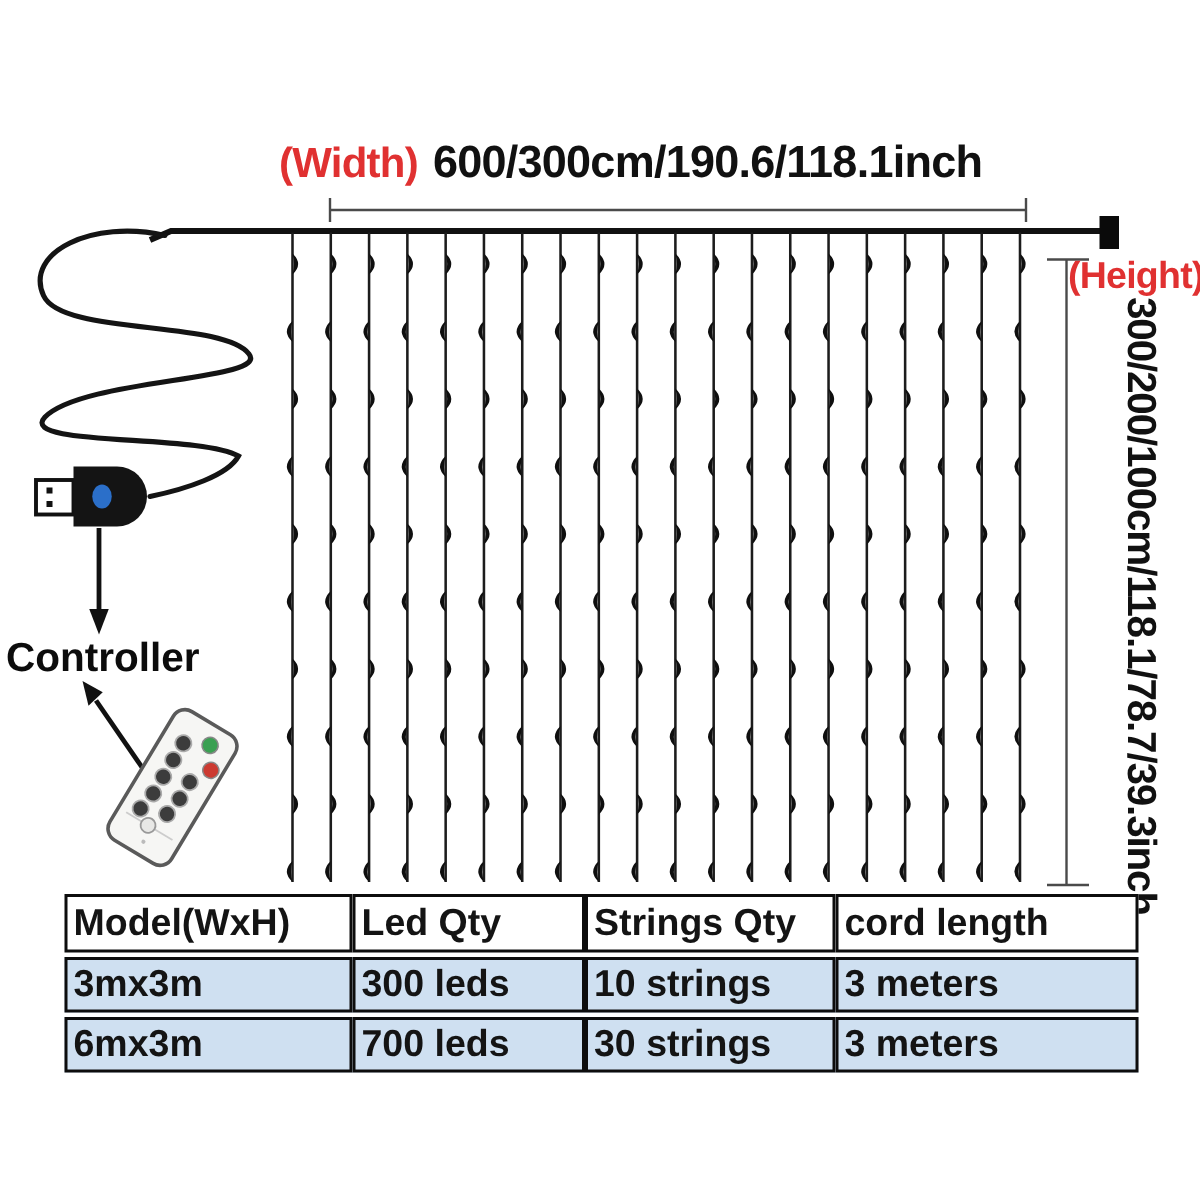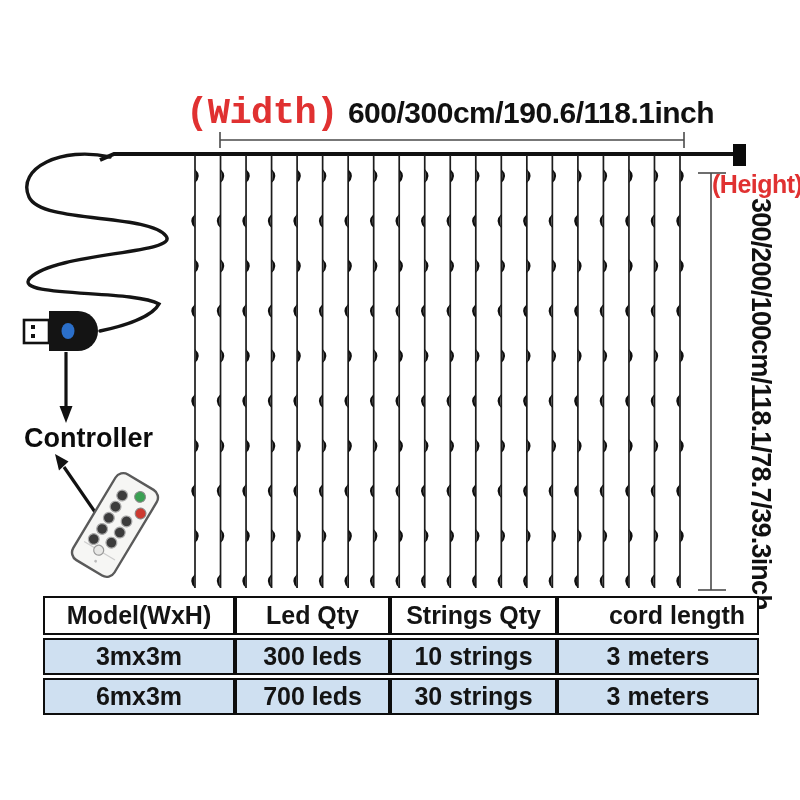--- a/index.html
+++ b/index.html
@@ -16,52 +16,52 @@
     font-family:"Liberation Sans", sans-serif;color:var(--ink);
   }
   svg.diagram{position:absolute;left:0;top:0;}
   .string{stroke:#1c1c1c;stroke-width:1.7;}
   .bulb{fill:#0f0f0f;}
   .width-caption{
     position:absolute;left:186px;top:92px;display:flex;align-items:baseline;gap:10px;
     white-space:nowrap;
   }
   .width-caption .red{
-    color:var(--accent-red);font-size:37px;font-weight:700;letter-spacing:-0.5px;font-family:Liberation Mono, monospace;
+    color:var(--accent-red);font-size:28px;font-weight:700;letter-spacing:-0.5px;
   }
   .width-caption .value{
     color:var(--ink);font-size:30px;font-weight:700;letter-spacing:-0.5px;
   }
   .height-label{
     position:absolute;left:712px;top:170px;color:var(--accent-red);
     font-size:25px;font-weight:700;letter-spacing:-0.5px;white-space:nowrap;
   }
   .height-value{
     position:absolute;left:776px;top:198px;transform:rotate(90deg);
     transform-origin:top left;font-size:27px;font-weight:700;letter-spacing:-0.8px;
     white-space:nowrap;color:var(--ink);
   }
   .controller-label{
-    position:absolute;left:24px;top:423px;font-size:27px;font-weight:700;
+    position:absolute;left:4px;top:423px;font-size:27px;font-weight:700;
     white-space:nowrap;color:#0c0c0c;text-align:center;
   }
   table.spec{
     position:absolute;left:43px;top:593px;width:716px;
     border-collapse:separate;border-spacing:0 3px;table-layout:fixed;
     font-size:25px;font-weight:600;color:#141414;
   }
   table.spec col.c1{width:192px;} table.spec col.c2{width:155px;}
   table.spec col.c3{width:167px;} table.spec col.c4{width:202px;}
   table.spec th,table.spec td{
-    border:2.5px solid #0d0d0d;text-align:center;padding:2px 4px;
+    border:2.5px solid #0d0d0d;text-align:left;padding:2px 4px;
     overflow:hidden;white-space:nowrap;
   }
   table.spec th{background:#ffffff;height:31px;font-weight:600;}
   table.spec td{background:var(--table-row-blue);height:29px;}
-  table.spec th.right{text-align:right;padding-right:12px;}
+  table.spec th.right{padding-right:12px;}
 </style>
 </head>
 <body>
 
 <div class="canvas">
 
   <svg class="diagram" width="800" height="800" viewBox="0 0 800 800">
 
     <g stroke="#4a4a4a" stroke-width="1.6">
       <line x1="220" y1="140" x2="684" y2="140"></line>

